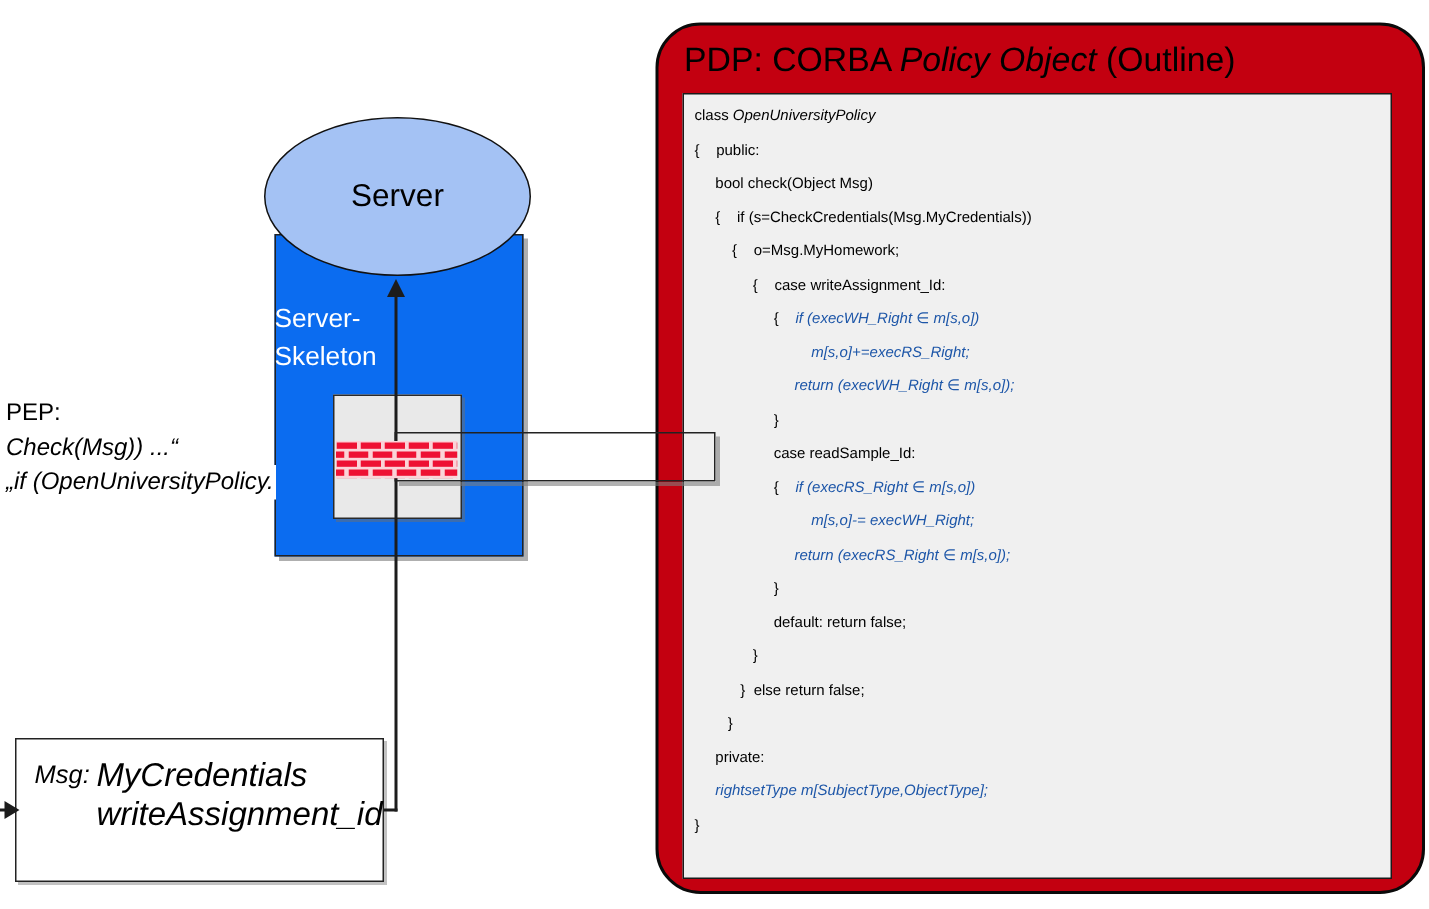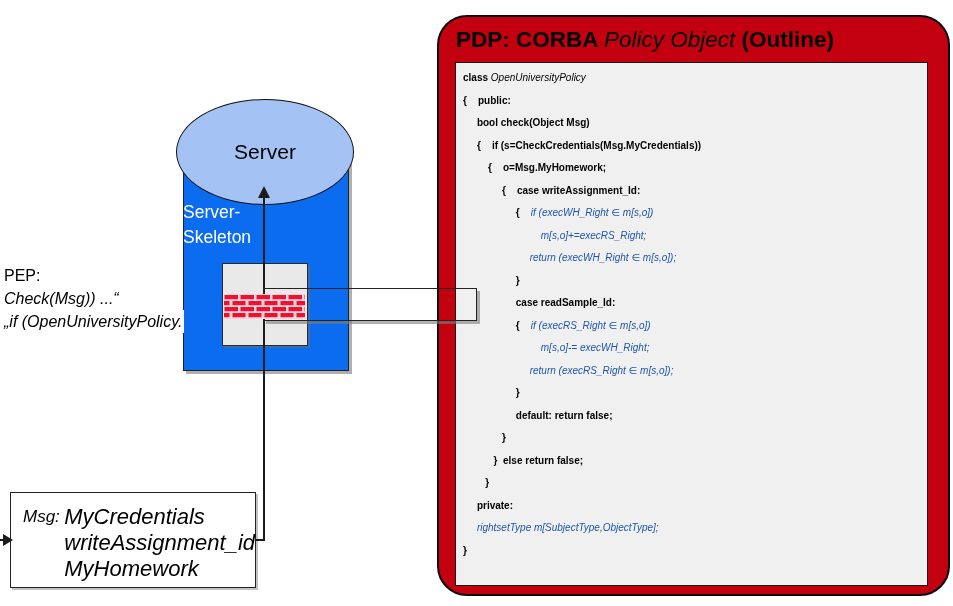--- a/index.html
+++ b/index.html
@@ -17,36 +17,36 @@
     color:#ffffff;font-size:22.5px;letter-spacing:0px;z-index:2;white-space:pre;
   }
   .code-panel{
     position:absolute;left:455px;top:62px;width:473px;height:524px;
     background:#f0f0f0;border:1px solid #1a1a1a;z-index:2;
     padding:4px 0 0 7px;box-sizing:border-box;overflow:hidden;
   }
   .code-line{
     white-space:pre;font-size:10px;line-height:22.5px;color:#000;
   }
-  .seg-r{font-style:normal;color:#000000;font-weight:bold;}
+  .seg-r{font-style:normal;color:#000000;}
   .seg-i{font-style:italic;color:#000000;}
   .seg-b{font-style:italic;color:#1d56a8;}
   
   .skeleton-rect{
     position:absolute;left:183px;top:156px;width:164px;height:213px;
     background:#0b6cf0;border:1px solid #222;
     box-shadow:3px 3px 0 rgba(110,110,110,0.55);z-index:2;
   }
   .skeleton-label{
     position:absolute;left:183px;top:200px;width:164px;text-align:left;
     color:#ffffff;font-size:17.5px;line-height:25px;z-index:3;
   }
   
   .server-ellipse{
-    position:absolute;left:176px;top:99px;width:176px;height:104px;
+    position:absolute;left:176px;top:78px;width:176px;height:104px;
     background:#a4c2f4;border:1.5px solid #111;border-radius:50%;
     display:flex;align-items:center;justify-content:center;z-index:4;
   }
   .server-label{font-size:21px;color:#000;}
   
   .firewall-box{
     position:absolute;left:222px;top:263px;width:84px;height:81px;
     background:#e9e9e9;border:1.5px solid #2a2a2a;
     box-shadow:2px 2px 0 rgba(110,110,110,0.5);z-index:5;
   }
@@ -159,18 +159,17 @@
 
   <div class="in-arrow-tail"></div>
   <div class="in-arrow-head"></div>
 
   <div class="msg-box">
     <div class="msg-row">
       <div class="msg-label">Msg:</div>
       <div class="msg-items">
           <div>MyCredentials</div>
           <div>writeAssignment_id</div>
-          <div>MyHomework</div>
         </div>
     </div>
   </div>
 
 </div>
 
 </body></html>

